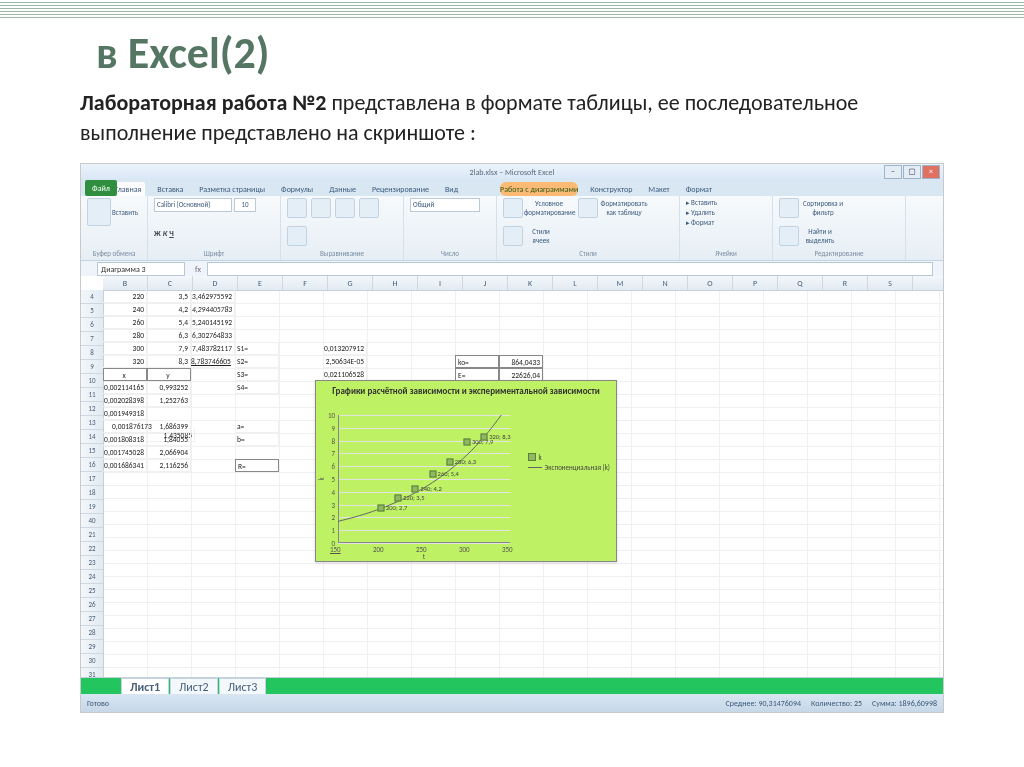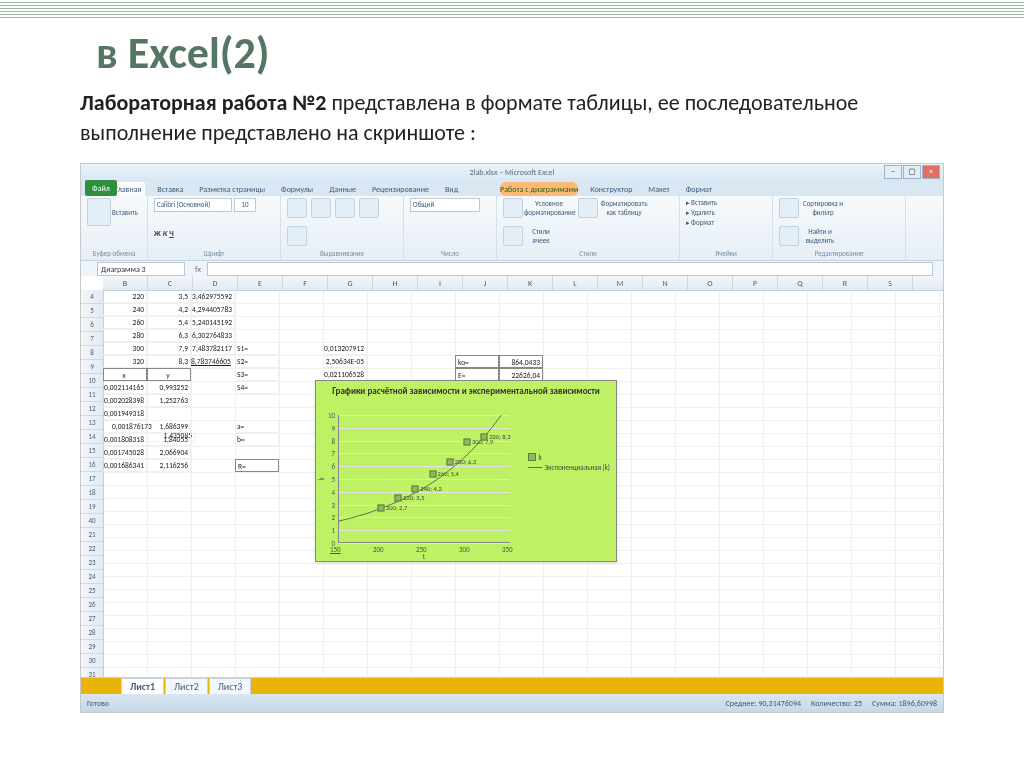--- a/index.html
+++ b/index.html
@@ -55,21 +55,21 @@
   .gridh{position:absolute;left:0;right:0;height:1px;background:#e3e3e3}
   .tick{position:absolute;font-size:7px;color:#555}
   .pt{position:absolute;width:5px;height:5px;background:#8fb860;border:1px solid #5a7f3a;transform:translate(-50%,-50%)}
   .dl{position:absolute;font-size:6.5px;color:#444;white-space:nowrap}
   .trend{position:absolute;left:0;top:0;width:100%;height:100%}
   .legend{position:absolute;right:6px;top:70px;font-size:7px;color:#444}
   .legend div{display:flex;align-items:center;gap:3px;margin:1px 0}
   .lg-sq{width:6px;height:6px;background:#8fb860;border:1px solid #5a7f3a}
   .lg-ln{width:14px;height:0;border-top:1px solid #666}
 
-  .sheet-tabs{position:absolute;left:0;right:0;bottom:18px;height:16px;background:#eab308;border-top:1px solid #c4d0dc;display:flex;align-items:center;font-size:10px;color:#4a6078;padding-left:40px;gap:1px}
+  .sheet-tabs{position:absolute;left:0;right:0;bottom:18px;height:16px;background:#22c55e;border-top:1px solid #c4d0dc;display:flex;align-items:center;font-size:12px;color:#4a6078;padding-left:40px;gap:1px}
   .sheet-tabs span{padding:1px 8px;background:#f3f8fc;border:1px solid #c7d3de;border-bottom:none}
   .sheet-tabs .active{background:#fff;font-weight:bold}
   .status{position:absolute;left:0;right:0;bottom:0;height:18px;background:linear-gradient(#d9e6f2,#c6d7e7);display:flex;align-items:center;font-size:8px;color:#3c5a78;padding:0 6px;justify-content:space-between}
   .status .r{display:flex;gap:10px}
 </style>
 </head>
 <body>
 
 <div class="slide">
   <div class="topbar"></div>
@@ -251,21 +251,21 @@
           <div class="cell" style="left: 0px; top: 39px; width: 44px;">280</div>
           <div class="cell" style="left: 0px; top: 52px; width: 44px;">300</div>
           <div class="cell" style="left: 0px; top: 65px; width: 44px;">320</div>
           <div class="cell" style="left: 44px; top: 0px; width: 44px;">3,5</div>
           <div class="cell" style="left: 44px; top: 13px; width: 44px;">4,2</div>
           <div class="cell" style="left: 44px; top: 26px; width: 44px;">5,4</div>
           <div class="cell" style="left: 44px; top: 39px; width: 44px;">6,3</div>
           <div class="cell" style="left: 44px; top: 52px; width: 44px;">7,9</div>
           <div class="cell" style="left: 44px; top: 65px; width: 44px;">8,3</div>
           <div class="cell" style="left: 88px; top: 0px; width: 44px;">3,462975592</div>
-          <div class="cell" style="left: 88px; top: 13px; width: 44px;">4,294405783</div>
+          <div class="cell" style="left: 88px; top: 13px; width: 44px; font-style: italic;">4,294405783</div>
           <div class="cell" style="left: 88px; top: 26px; width: 44px;">5,240145192</div>
           <div class="cell" style="left: 88px; top: 39px; width: 44px;">6,302764833</div>
           <div class="cell" style="left: 88px; top: 52px; width: 44px;">7,483782117</div>
           <div class="cell" style="left: 88px; top: 65px; width: 33px; text-decoration: underline;">8,783746605</div>
           <div class="cell center cellborder" style="left: 0px; top: 78px; width: 44px;">x</div>
           <div class="cell center cellborder" style="left: 44px; top: 78px; width: 44px;">y</div>
           <div class="cell" style="left: 0px; top: 91px; width: 44px;">0,002114165</div>
           <div class="cell" style="left: 0px; top: 104px; width: 44px;">0,002028398</div>
           <div class="cell" style="left: 0px; top: 117px; width: 44px;">0,001949318</div>
           <div class="cell" style="left: 0px; top: 130px; width: 44px; padding-left: 9px;">0,001876173</div>

